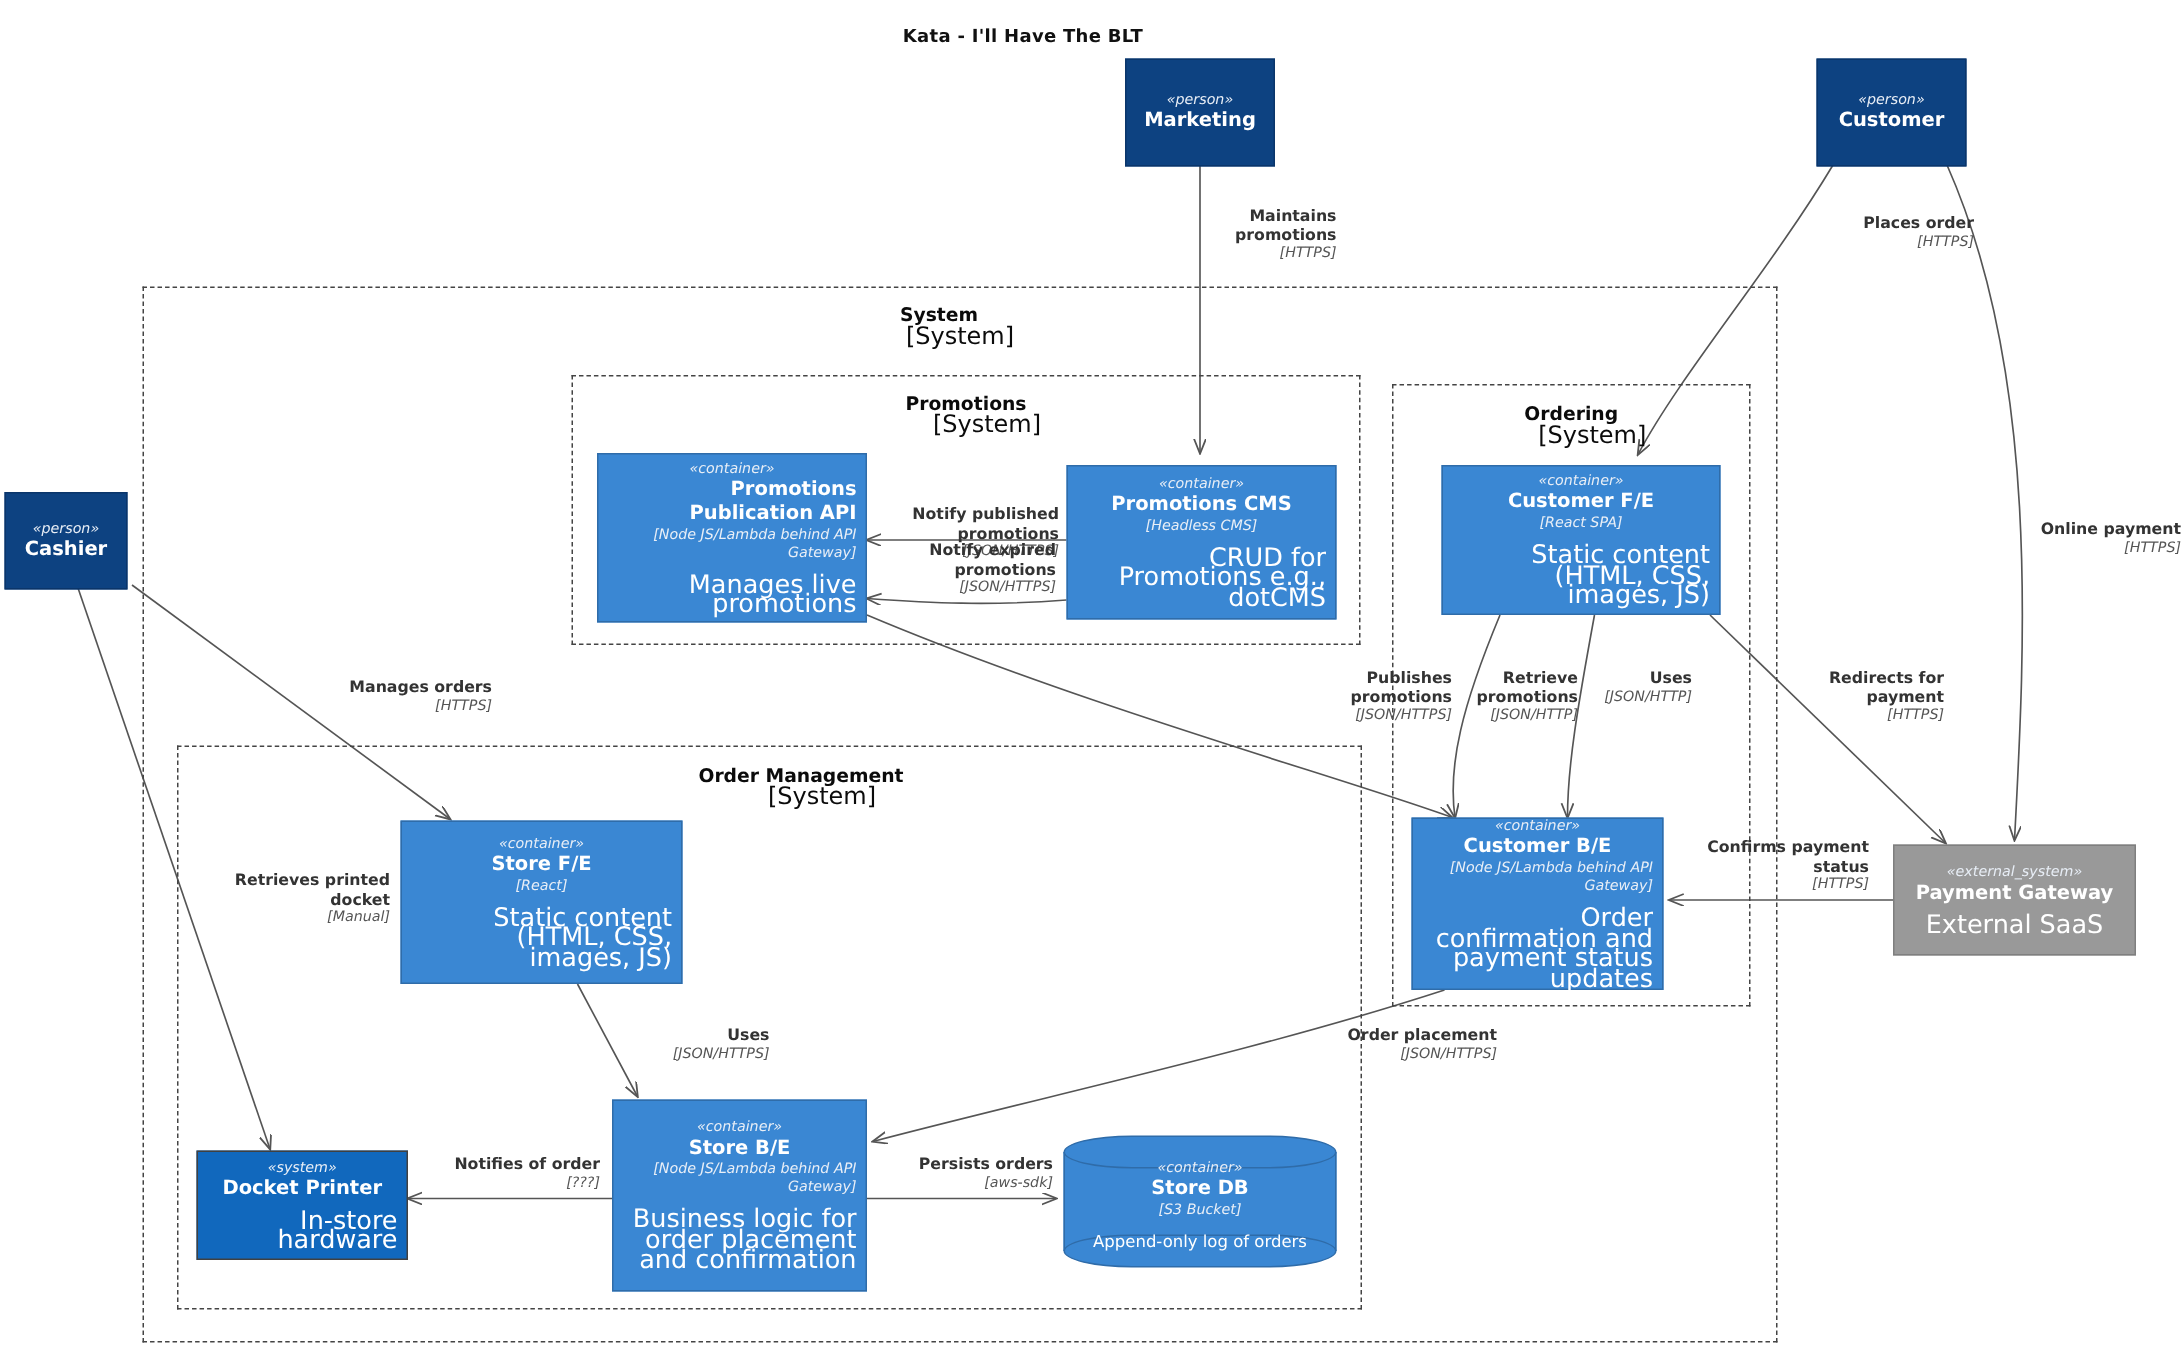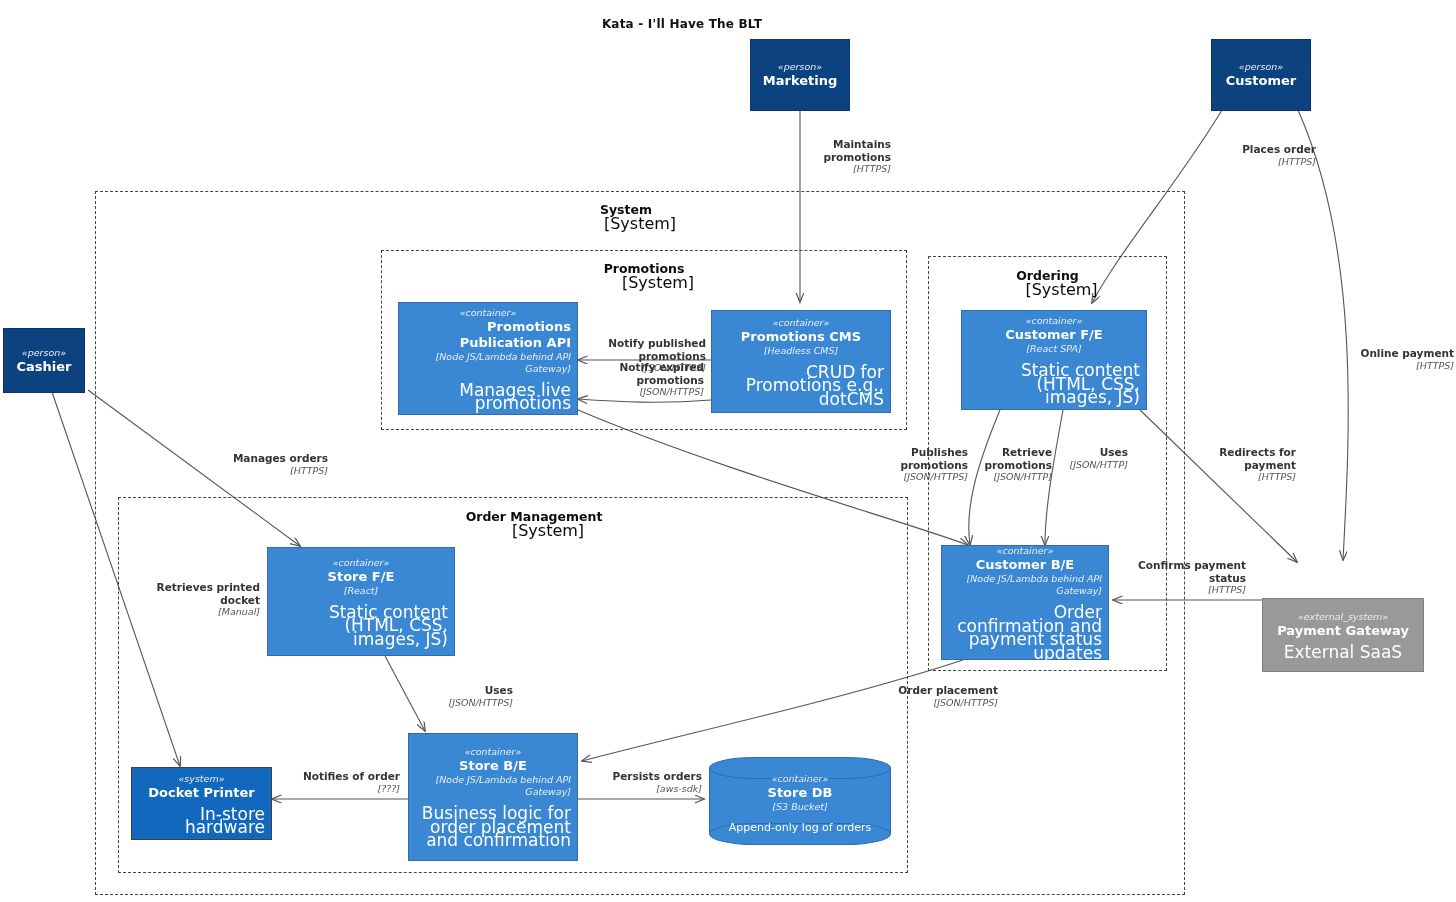--- a/index.html
+++ b/index.html
@@ -199,21 +199,21 @@
       <div class="ndesc" style="font-size:11px;line-height:13.5px;margin-top:8px;">Append-only log of orders</div>
     </div>
   </div>
 
   <div class="node system-box" style="left:131px;top:767px;width:141px;height:73px;">
     <div class="stereo">«system»</div>
     <div class="nname">Docket Printer</div>
     <div class="ndesc" style="margin-top:7px;">In-store hardware</div>
   </div>
 
-  <div class="node external" style="left:1262px;top:563px;width:162px;height:74px;margin-top:35px;">
+  <div class="node external" style="left:1262px;top:563px;width:162px;height:74px;">
     <div class="stereo">«external_system»</div>
     <div class="nname">Payment Gateway</div>
     <div class="ndesc" style="margin-top:7px;">External SaaS</div>
   </div>
 
   <div class="elabel" style="left:787px;top:138px;width:104px;">
     <div class="et">Maintains promotions</div>
     <div class="etech">[HTTPS]</div>
   </div>
 

